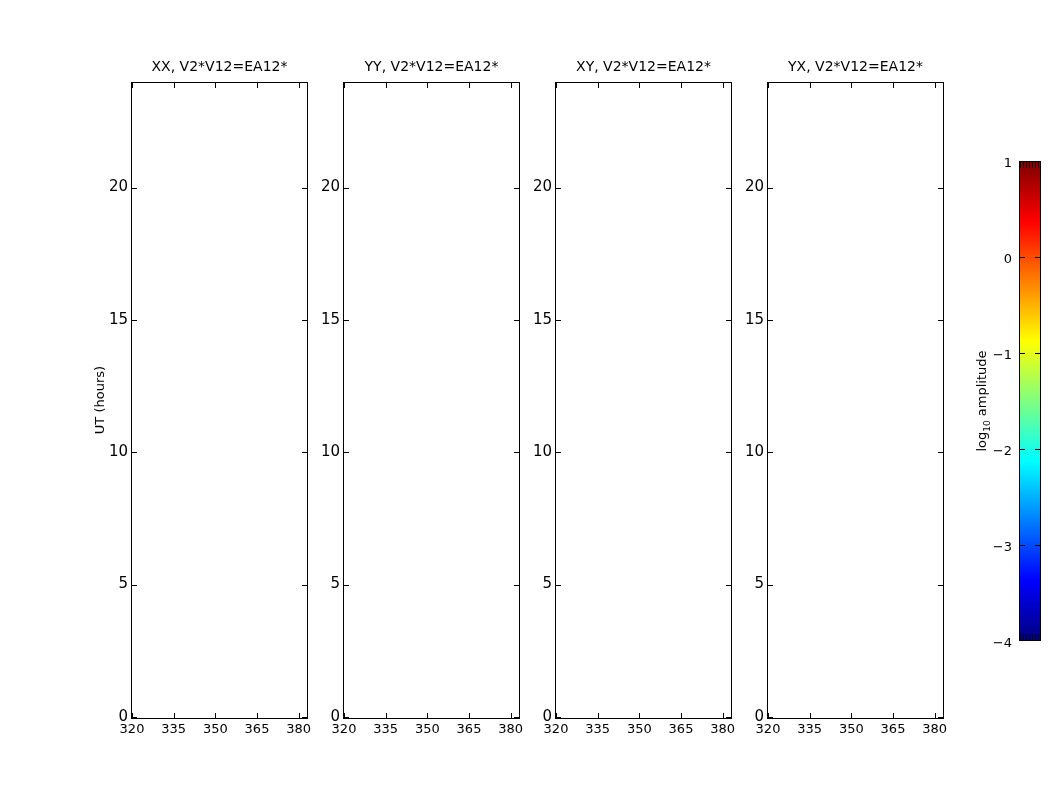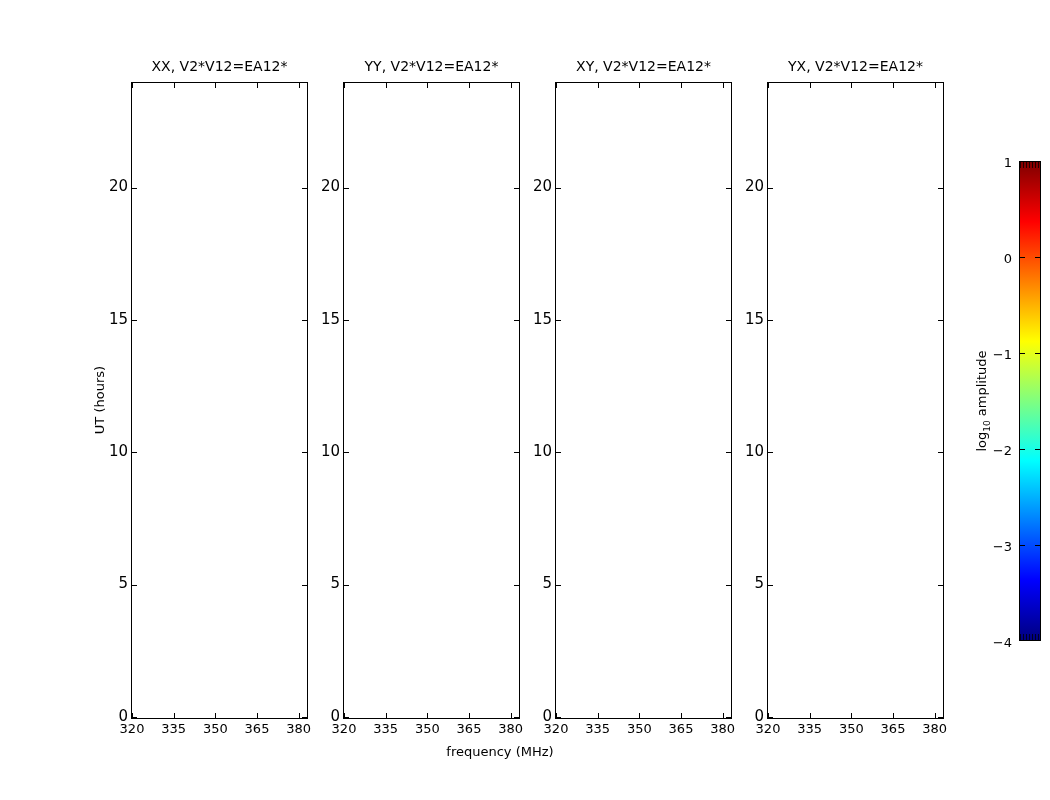--- a/index.html
+++ b/index.html
@@ -198,21 +198,20 @@
         <div class="tick yl" style="bottom: 396.875px;"></div>
         <div class="tick yr" style="bottom: 396.875px;"></div>
         <div class="ytick-label" style="bottom: 391.375px;">15</div>
         <div class="tick yl" style="bottom: 529.167px;"></div>
         <div class="tick yr" style="bottom: 529.167px;"></div>
         <div class="ytick-label" style="bottom: 523.667px;">20</div>
       </div>
     </div>
 
   <div class="ylabel">UT (hours)</div>
-  <div class="xlabel">frequency (MHz)</div>
 
   <div id="colorbar">
     <div class="cb-bar" style="background: linear-gradient(to top, rgb(0, 0, 128) 0%, rgb(0, 0, 255) 12.5%, rgb(0, 255, 255) 37.5%, rgb(255, 255, 0) 62.5%, rgb(255, 0, 0) 87.5%, rgb(128, 0, 0) 100%);">
       <div class="cb-hatch top"></div>
       <div class="cb-hatch bottom"></div>
     </div>
     <div id="cb-ticks">
         <div class="cb-tick-label" style="top: 155.5px;">1</div>
         <div class="cb-tick" style="left: 1020px; top: 257px;"></div>
         <div class="cb-tick" style="left: 1035px; top: 257px;"></div>

